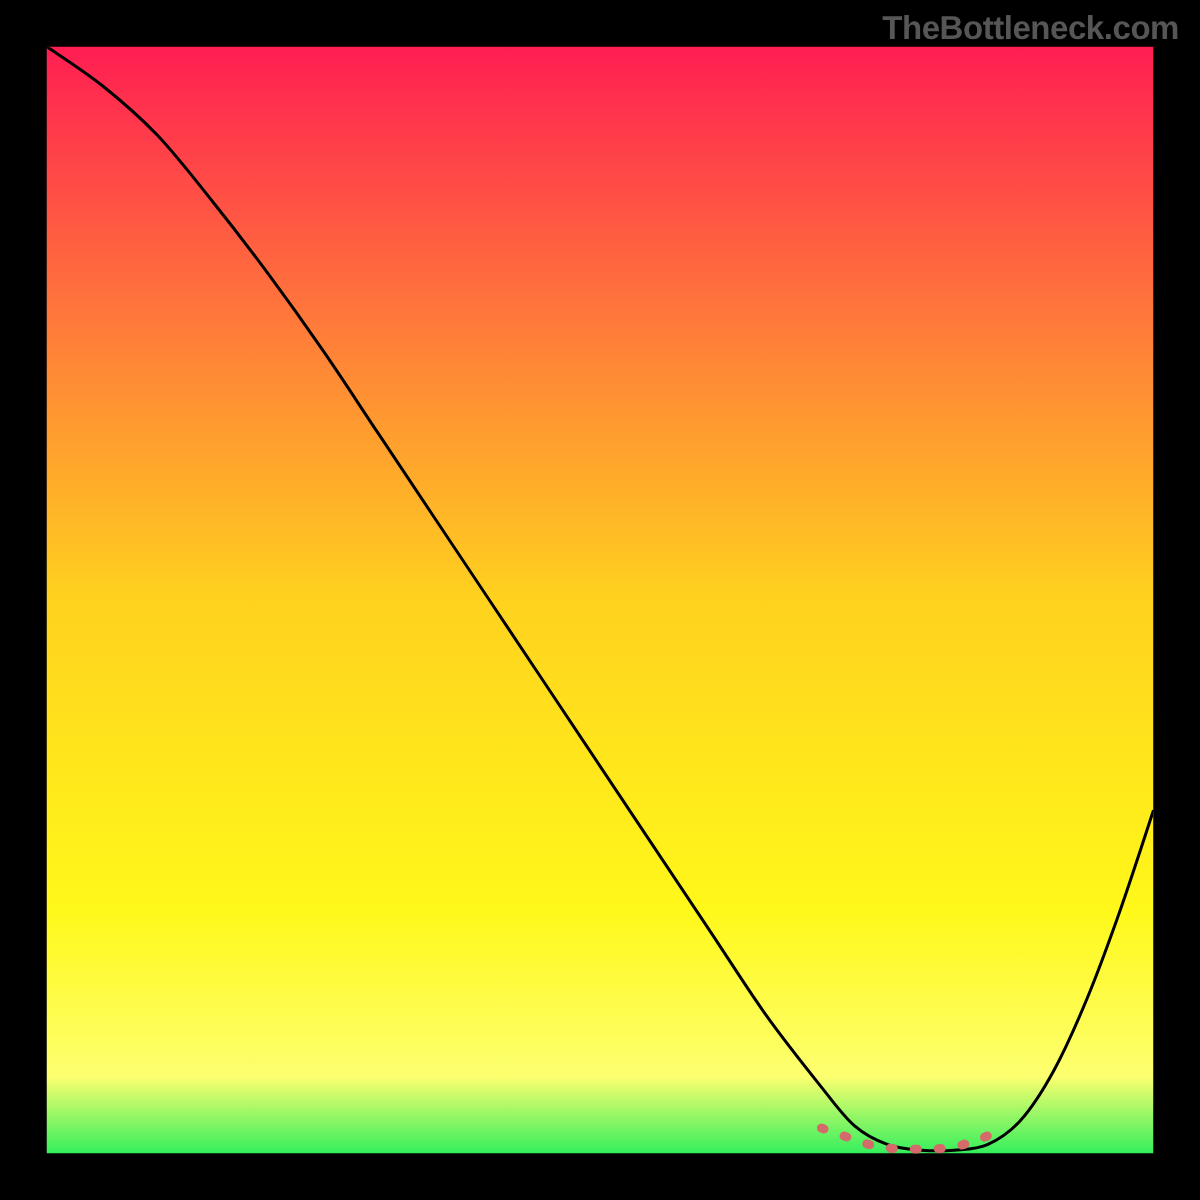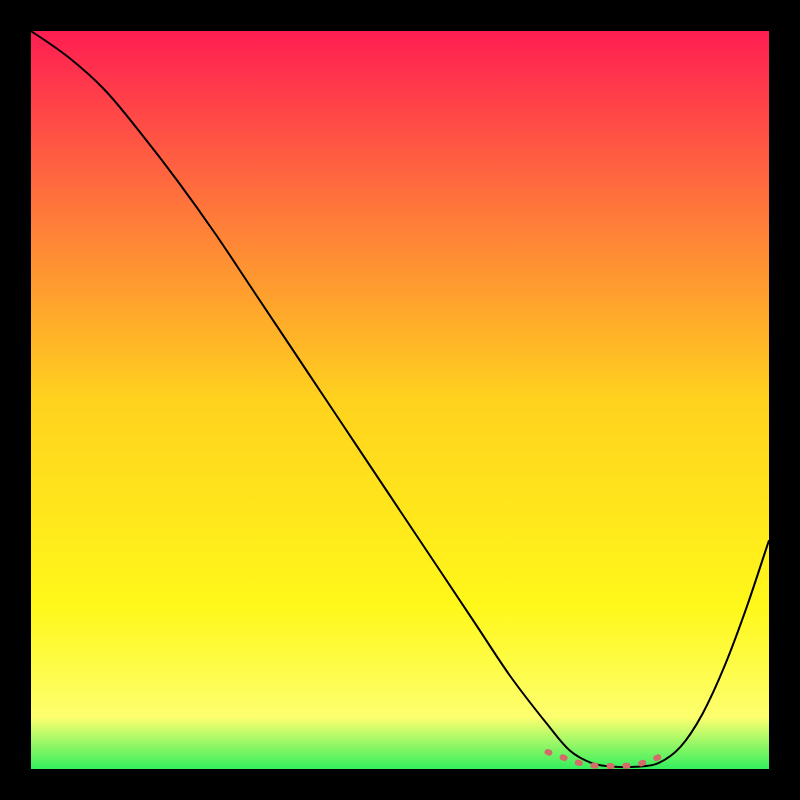--- a/index.html
+++ b/index.html
@@ -28,20 +28,21 @@
     width: 738px;
     height: 738px;
   }
   svg { display: block; }
 </style>
 </head>
 <body>
 
 <div class="frame">
 
+  <div class="watermark">TheBottleneck.com</div>
 
   <div class="plot">
     <svg id="chart-svg" width="738" height="738" viewBox="0 0 738 738">
       <defs>
         <linearGradient id="bg-grad" x1="0" y1="0" x2="0" y2="1">
             <stop offset="0%" stop-color="#ff1e52"></stop>
             <stop offset="25%" stop-color="#ff7a3a"></stop>
             <stop offset="50%" stop-color="#ffd21e"></stop>
             <stop offset="78%" stop-color="#fff81a"></stop>
             <stop offset="93%" stop-color="#fdff6f"></stop>

